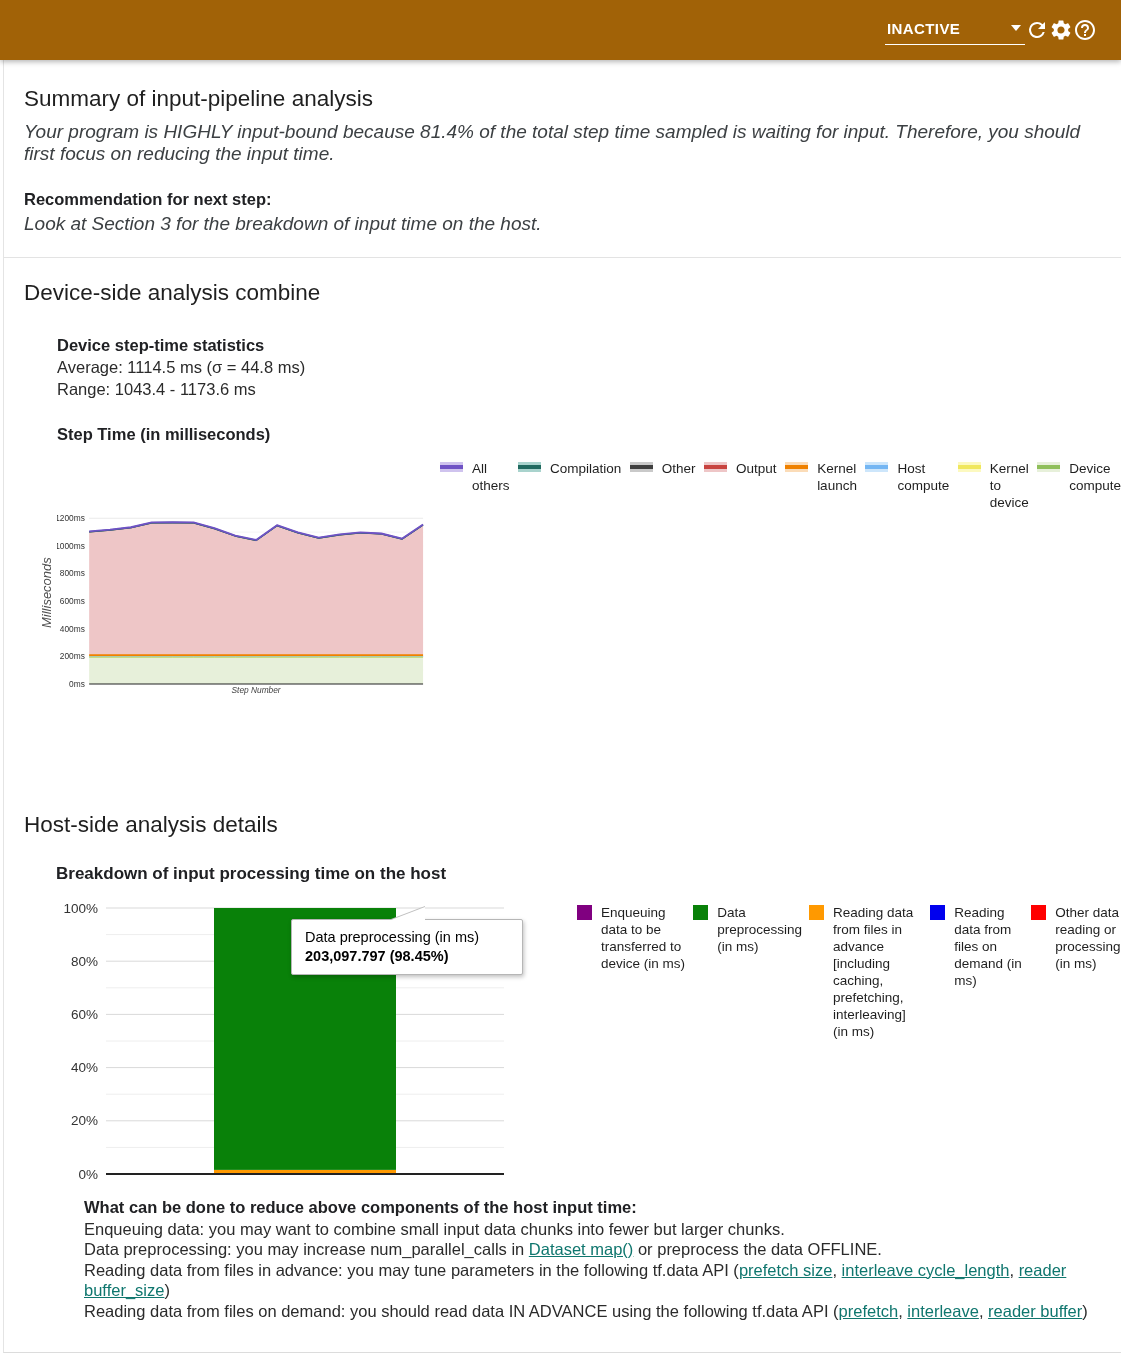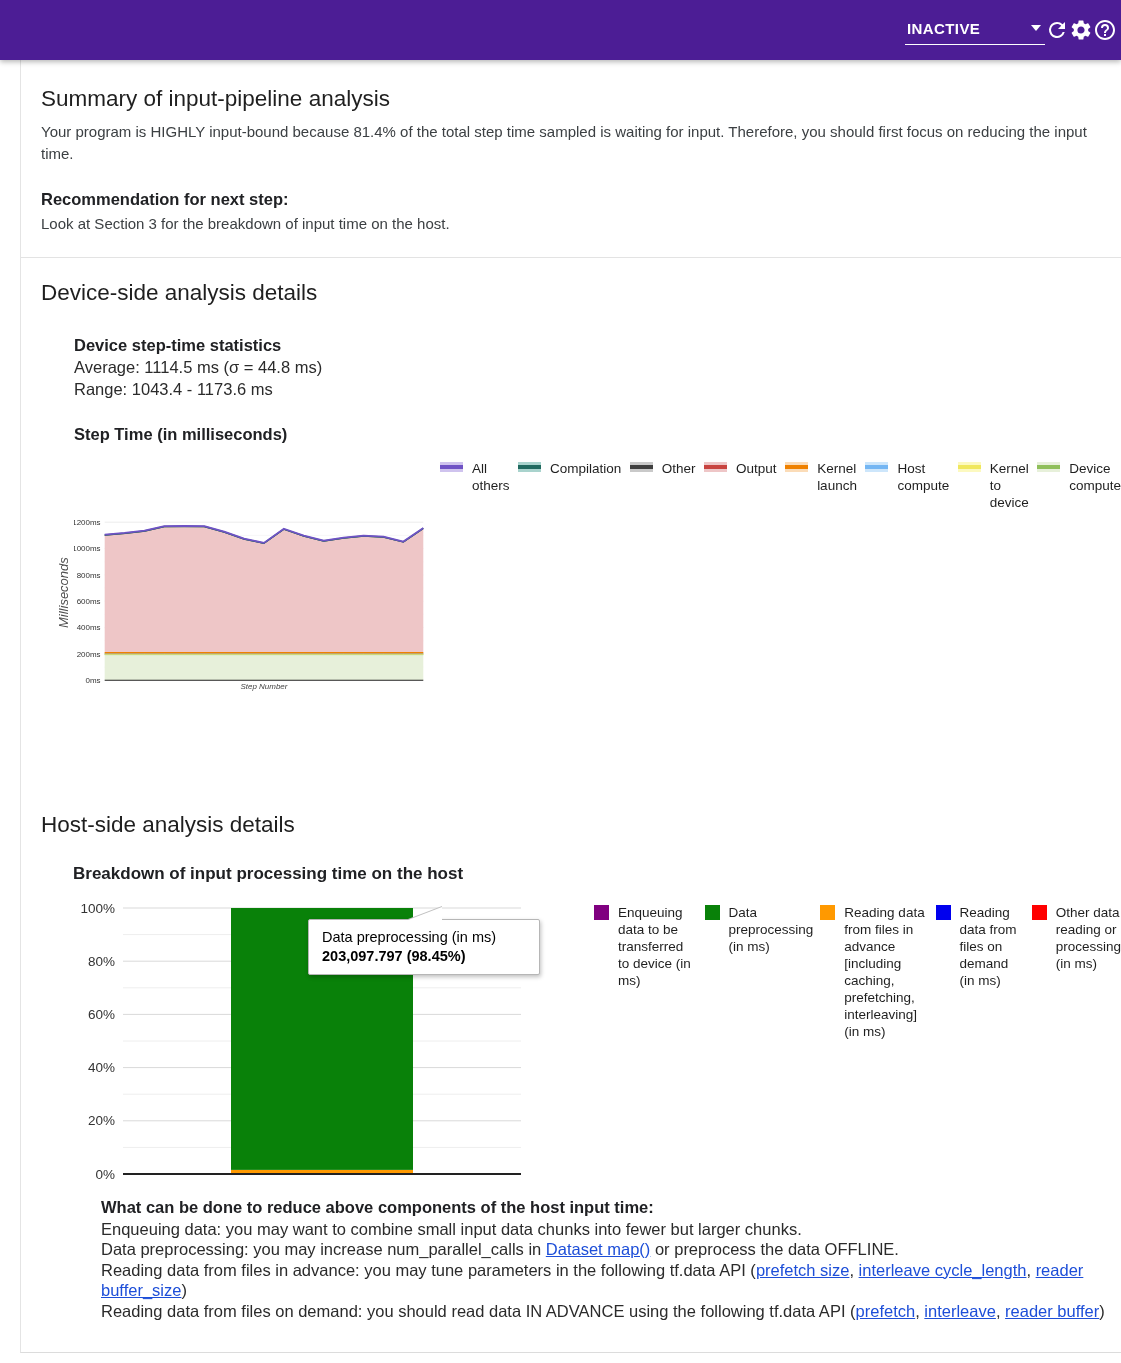--- a/index.html
+++ b/index.html
@@ -4,44 +4,44 @@
 <style>
   * { box-sizing: border-box; }
   html,body { margin:0; padding:0; }
   body {
     width:1121px; height:1363px; position:relative; overflow:hidden;
     background:#ffffff; color:#3c4043;
     font-family:"Liberation Sans", sans-serif; font-size:16px;
   }
   
   .appbar {
-    height:60px; background:#4c1d95; display:flex; align-items:center;
-    justify-content:flex-end; padding-right:4px;
+    height:60px; background:#a16207; display:flex; align-items:center;
+    justify-content:flex-end; padding-right:24px;
     box-shadow:0 2px 5px rgba(0,0,0,.28); position:relative; z-index:5;
   }
   .run-select {
     display:flex; align-items:center; justify-content:space-between;
     width:140px; border-bottom:1px solid #ffffff; padding:4px 0 7px 2px;
     color:#ffffff; cursor:pointer;
   }
   .run-select .lbl { font-size:15px; font-weight:700; letter-spacing:.4px; }
   .caret { width:0; height:0; border-left:5px solid transparent;
     border-right:5px solid transparent; border-top:6px solid #fff; margin-right:4px; }
   .bar-icon { width:24px; height:24px; display:block; cursor:pointer; }
   
   .card {
-    position:relative; margin-left:20px; height:1293px;
+    position:relative; margin-left:3px; height:1293px;
     border-left:1px solid #e4e4e4; border-bottom:1px solid #dcdcdc;
     overflow:hidden; background:#fff;
   }
   .sect { padding-left:20px; }
   .h-big { font-size:22.5px; font-weight:400; color:#1f1f1f; margin:0; }
   .h-mid { font-size:19.5px; font-weight:400; color:#1f1f1f; margin:0; }
   .bold-label { font-weight:700; color:#202124; font-size:16.5px; }
-  .italic-txt { color:#3c4043; font-size:15px; line-height:22px; }
+  .italic-txt { font-style:italic; color:#3c4043; font-size:19px; line-height:22px; }
   .divider { border-top:1px solid #e3e3e3; }
   .summary { padding-top:26px; padding-bottom:22px; }
   .summary .body { width:1065px; margin-top:9px; }
   .summary .rec-label { margin-top:25px; display:block; }
   .summary .rec-body { margin-top:4px; }
   
   .device-sect { padding-top:22px; }
   .subsect { margin-left:9px; margin-top:28px; }
   .stats { margin-left:24px; margin-top:13px; font-size:16.5px; line-height:22px; color:#2b2b2b; }
   .chart-title { margin-left:24px; margin-top:25px; display:block; }
@@ -75,21 +75,21 @@
   .gtooltip .val { font-weight:700; margin-top:3px; }
   .gtooltip .ptr {
     position:absolute; top:-13px; left:99px; width:0; height:0;
     border-left:34px solid transparent; border-bottom:13px solid #ffffff;
     filter:drop-shadow(0 -1px 0 #c0c0c0);
   }
   
   .tips { margin:16px 0 0 60px; width:1050px; font-size:16.5px; line-height:20.5px; color:#2b2b2b; }
   .tips .tips-title { display:block; margin-bottom:1px; }
   .tip-line { margin:0; }
-  a.tip-link { color:#1d4ed8; text-decoration:underline; cursor:pointer; }
+  a.tip-link { color:#0f766e; text-decoration:underline; cursor:pointer; }
 </style>
 </head>
 <body>
 
 <header class="appbar">
   <div class="run-select">
     <span class="lbl">INACTIVE</span>
     <span class="caret"></span>
   </div>
   <svg class="bar-icon" viewBox="0 0 24 24">
@@ -108,21 +108,21 @@
   <section class="sect summary">
     <h1 class="h-big">Summary of input-pipeline analysis</h1>
     <div class="italic-txt body">Your program is HIGHLY input-bound because 81.4% of the total step time sampled is waiting for input. Therefore, you should first focus on reducing the input time.</div>
     <span class="bold-label rec-label">Recommendation for next step:</span>
     <div class="italic-txt rec-body">Look at Section 3 for the breakdown of input time on the host.</div>
   </section>
 
   <div class="divider"></div>
 
   <section class="sect device-sect">
-    <h2 class="h-big">Device-side analysis details</h2>
+    <h2 class="h-big">Device-side analysis combine</h2>
     <div class="subsect">
       <div class="stats">
         <span class="bold-label">Device step-time statistics</span><br>
         <span>Average: 1114.5 ms (σ = 44.8 ms)</span><br>
         <span>Range: 1043.4 - 1173.6 ms</span>
       </div>
       <span class="bold-label chart-title">Step Time (in milliseconds)</span>
       <div class="chart-row">
         <div class="ylab-vert">Milliseconds</div>
         <svg id="device-chart" width="600" height="302" viewBox="0 0 600 302">

